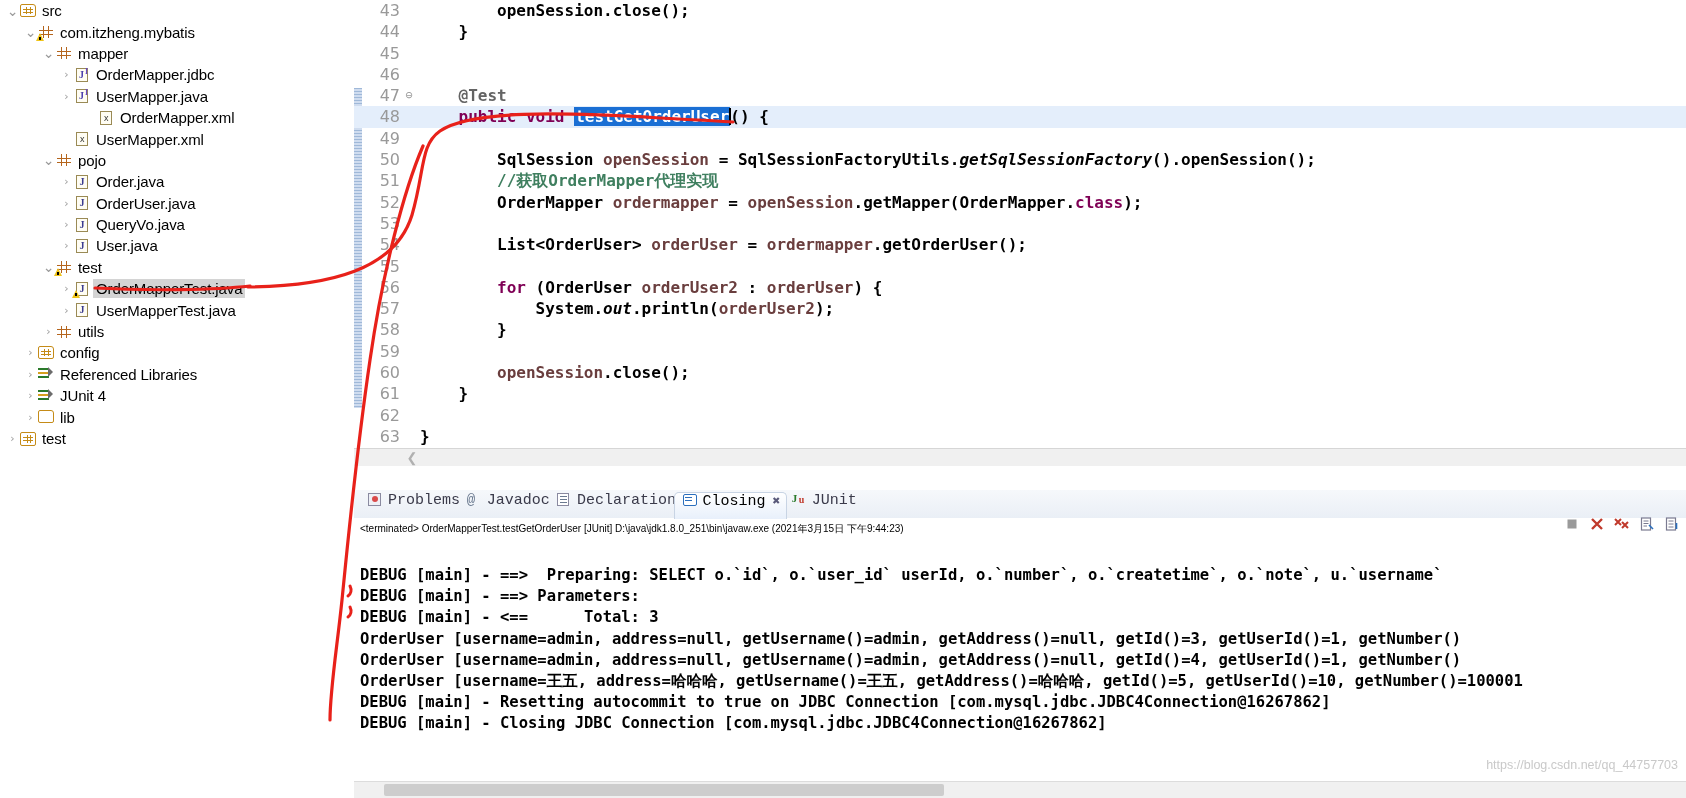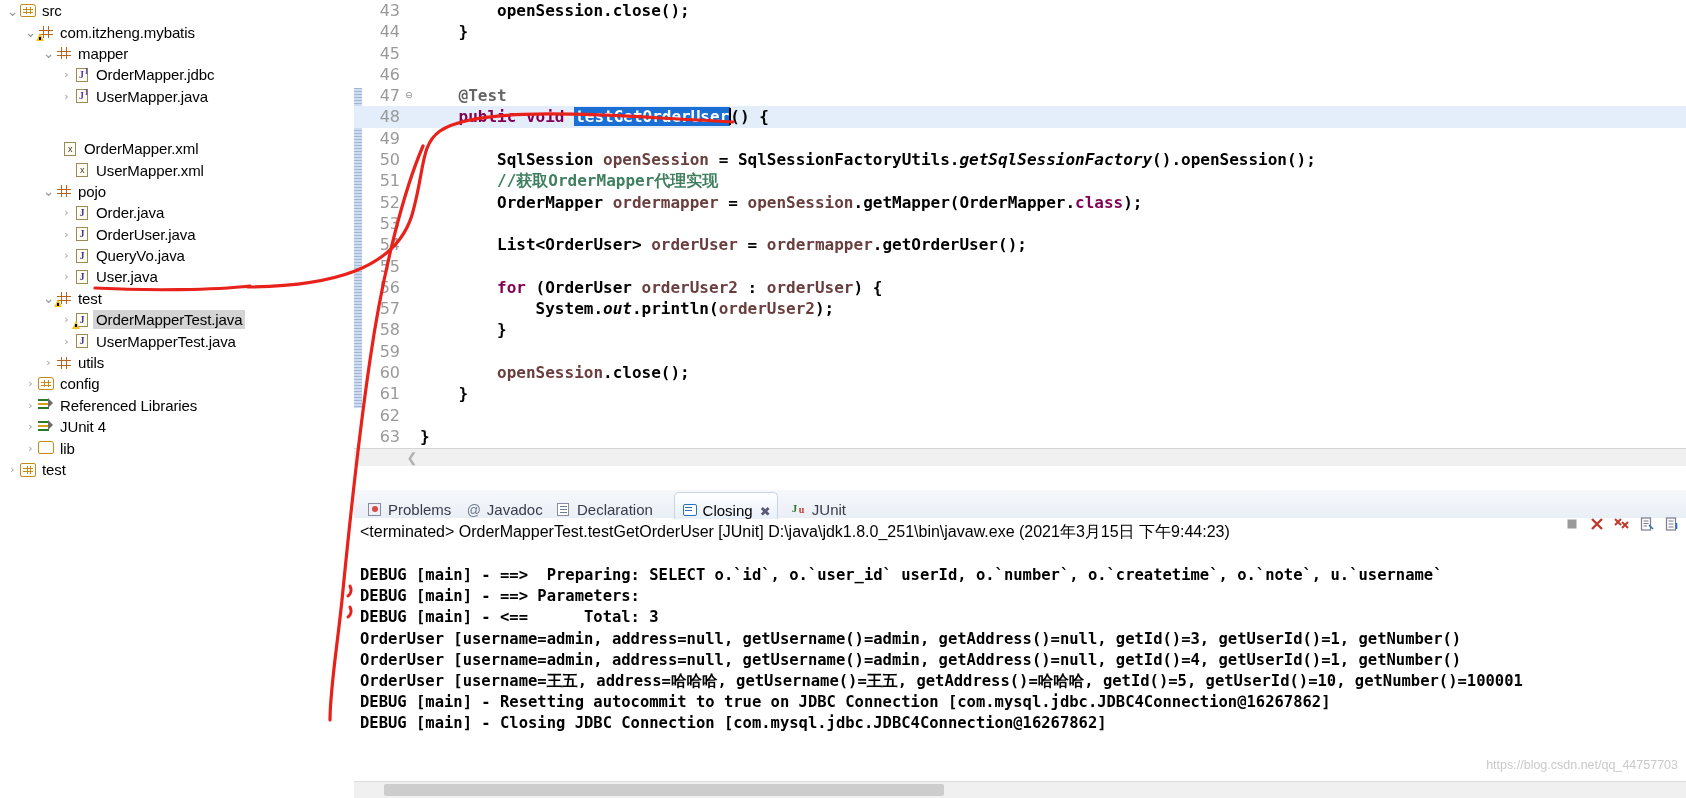--- a/index.html
+++ b/index.html
@@ -166,22 +166,22 @@
   
   #bottom {
     position:absolute; left:354px; top:466px; width:1332px; height:332px;
     background:#ffffff;
   }
   #tabrow {
     position:absolute; left:0; top:24px; width:1332px; height:28px;
     background:linear-gradient(#f6f8fb,#eaeff6);
   }
   .vtab {
-    position:absolute; top:2px; height:26px; display:flex; align-items:flex-end;
-    font-size:15px; color:#3a3a4a; white-space:nowrap; padding:0 6px;
+    position:absolute; top:2px; height:26px; display:flex; align-items:flex-start;
+    font-size:15px; color:#3a3a4a; white-space:nowrap; padding:0 6px;font-family:Liberation Mono, monospace;
   }
   .vtab.active {
     background:linear-gradient(#ffffff,#e8f0fb);
     border:1px solid #c8d4e4; border-bottom:none;
     border-radius:5px 5px 0 0; color:#000; font-weight:normal;
   }
   .vtab .vicon { width:18px; height:16px; position:relative; margin-right:4px; }
   .tabclose { margin-left:7px; color:#5a5a7a; font-size:13px; }
 
   .ic-problems { position:absolute; left:2px; top:1px; width:13px; height:13px;
@@ -200,21 +200,21 @@
   .ic-junit { position:absolute; left:2px; top:1px; width:13px; height:13px; }
   .ic-junit:before { content:"J"; position:absolute; left:0; top:-1px;
     font:bold 11px "Liberation Serif", serif; color:#2b7a2b; }
   .ic-junit:after { content:"u"; position:absolute; left:7px; top:1px;
     font:bold 10px "Liberation Serif", serif; color:#c0392b; }
 
   #tabtools { position:absolute; right:6px; top:26px; display:flex; align-items:center; gap:9px; }
   .ttool { width:16px; height:16px; position:relative; }
 
   #termline {
-    position:absolute; left:6px; top:56px; font-size:16px;
+    position:absolute; left:6px; top:56px; font-size:10px;
     color:#000; white-space:nowrap; font-family:"Liberation Sans", sans-serif;
   }
   #console-out {
     position:absolute; left:0; top:76px; width:1332px; height:240px;
     overflow:hidden;
   }
   .cline {
     height:21.2px; line-height:21.2px; white-space:pre;
     font-family:"DejaVu Sans Mono", monospace; font-size:15.5px;
     font-weight:bold; color:#000; padding-left:6px;
@@ -271,21 +271,21 @@
           </span>
           <span class="tlabel">OrderMapper.jdbc</span>
         </div>
         <div class="tree-row" style="padding-left: 60px;">
           <span class="twisty">›</span>
           <span class="ticon">
             <span class="ic-javai"></span>
           </span>
           <span class="tlabel">UserMapper.java</span>
         </div>
-        <div class="tree-row" style="padding-left: 48px; margin-top: 31px;">
+        <div class="tree-row" style="padding-left: 84px;">
           <span class="twisty none">&nbsp;</span>
           <span class="ticon">
             <span class="ic-xml"></span>
           </span>
           <span class="tlabel">OrderMapper.xml</span>
         </div>
         <div class="tree-row" style="padding-left: 60px;">
           <span class="twisty none">&nbsp;</span>
           <span class="ticon">
             <span class="ic-xml"></span>

